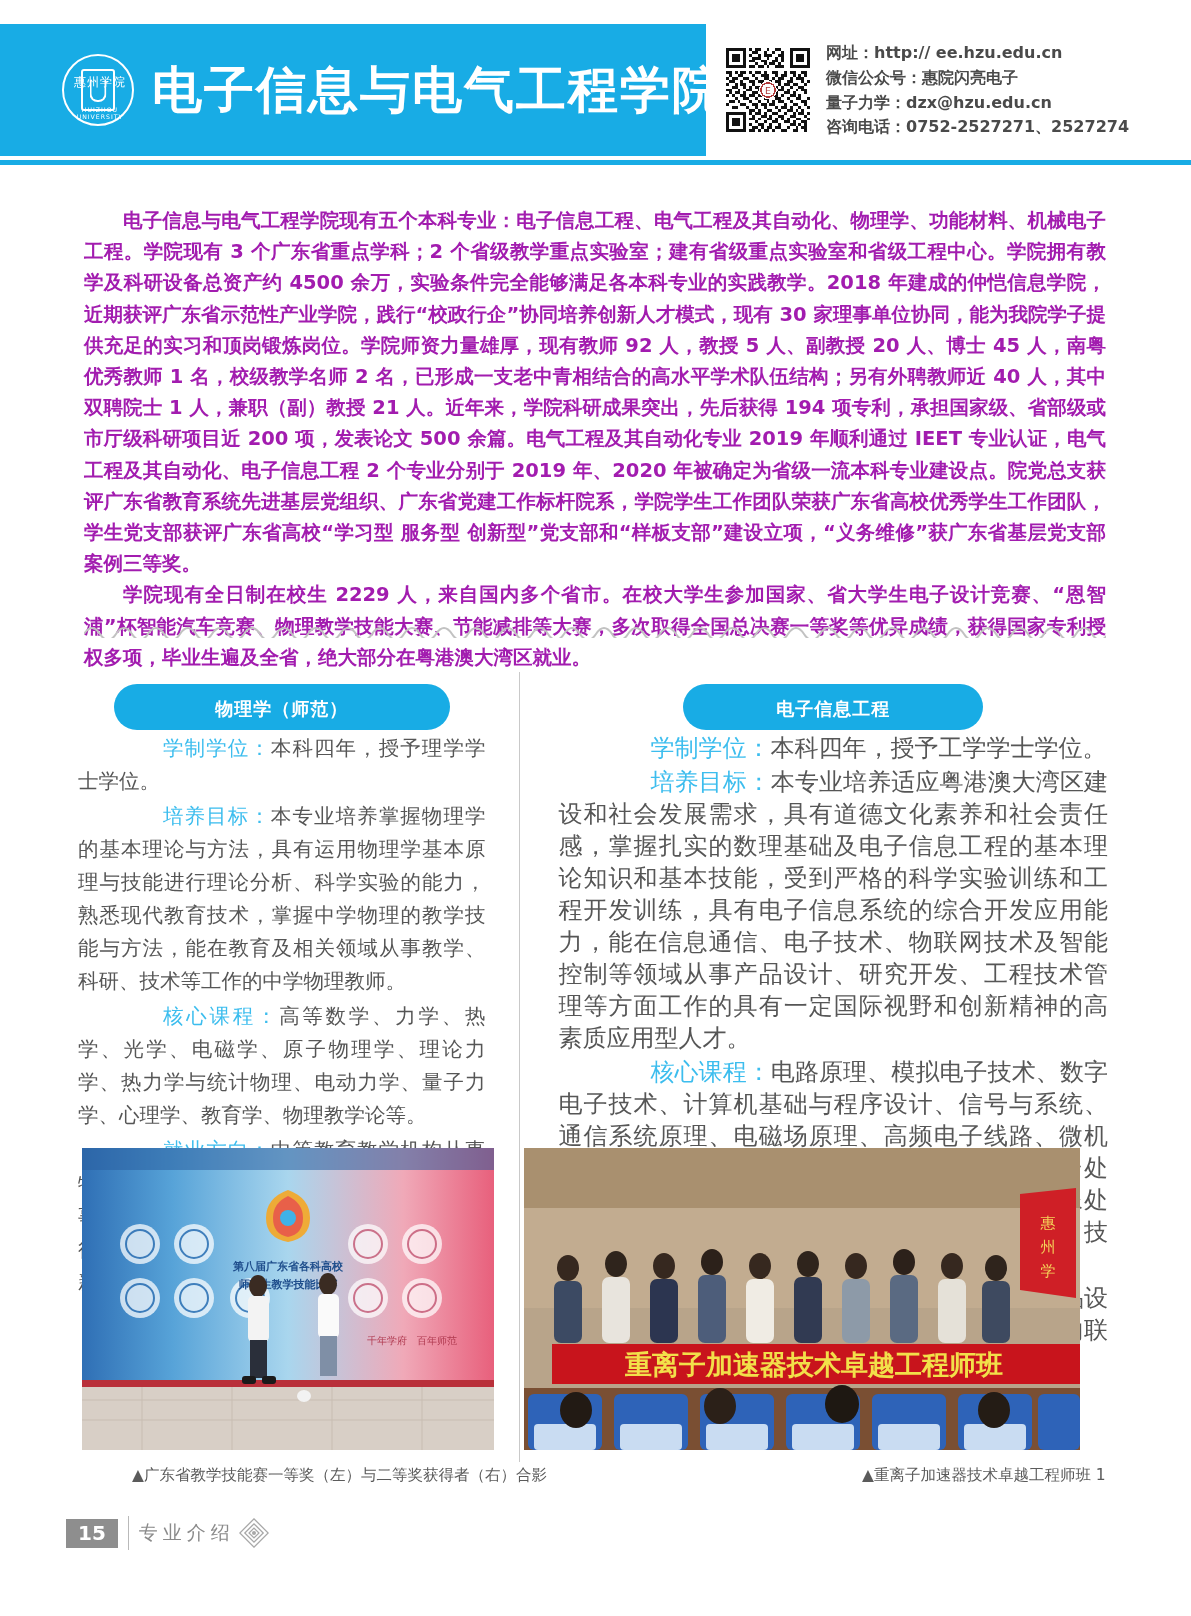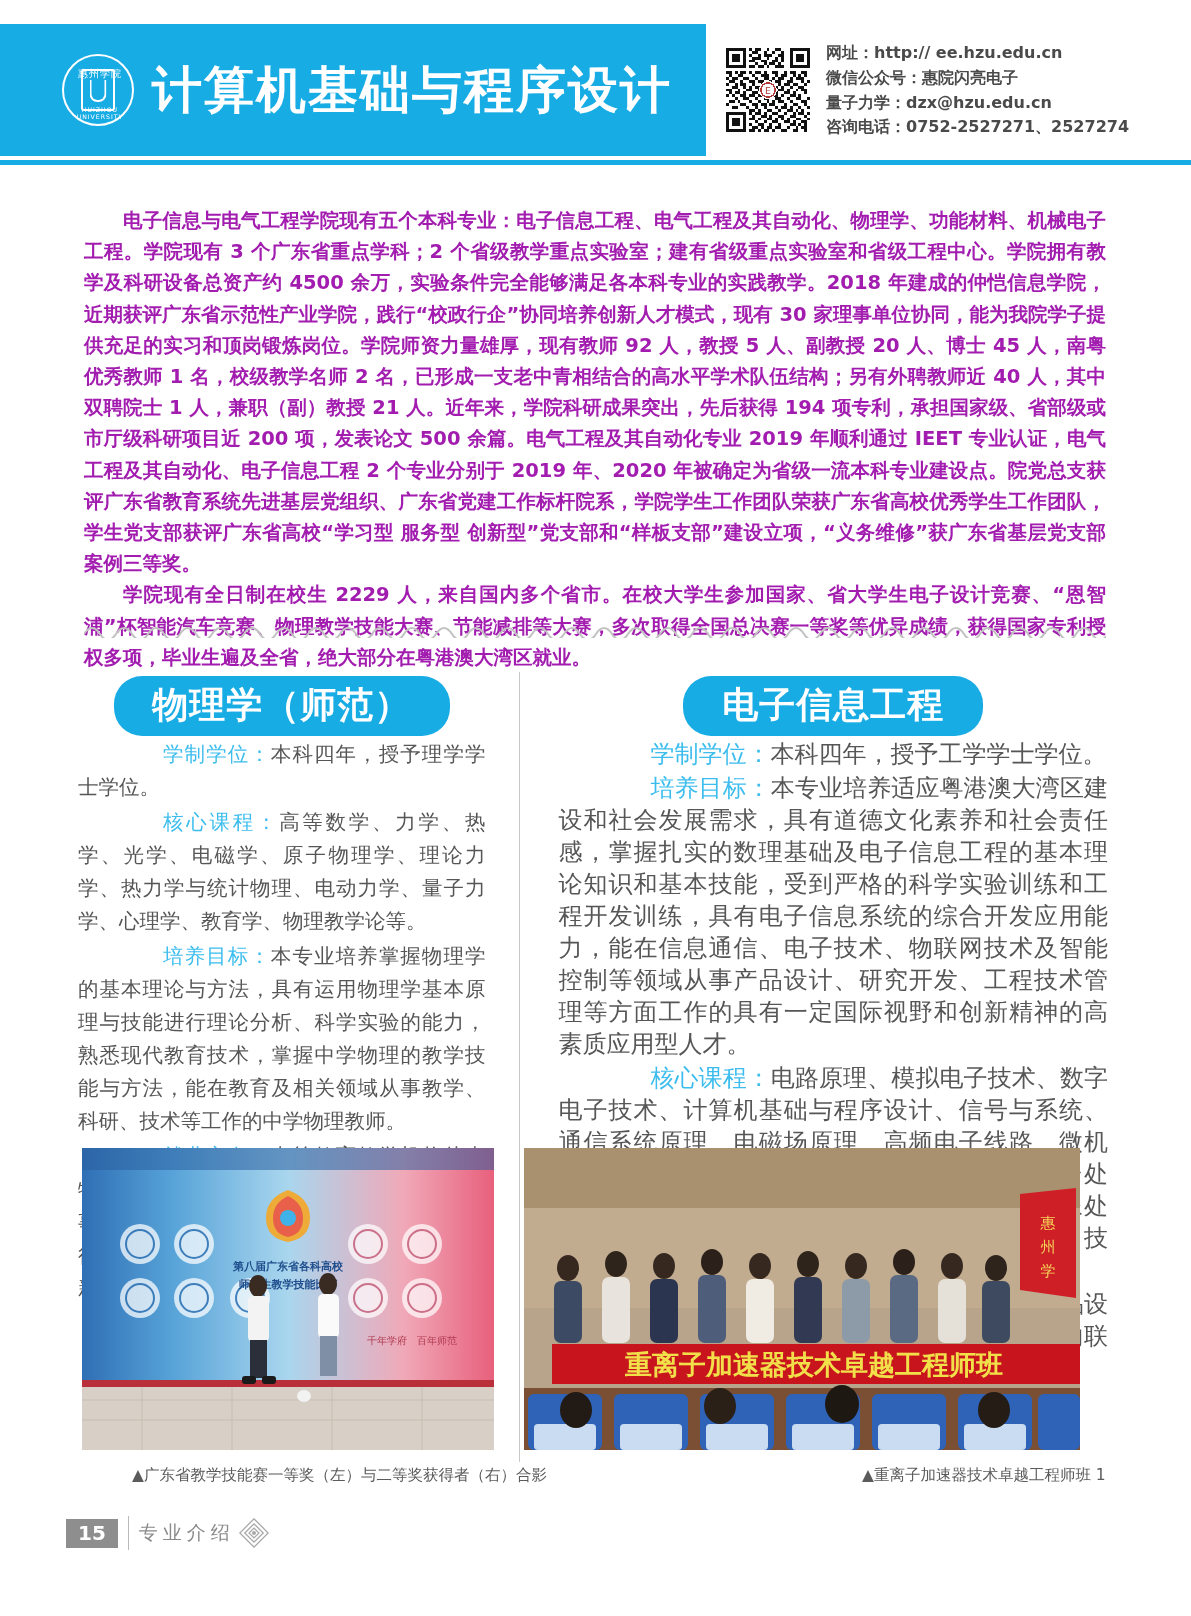--- a/index.html
+++ b/index.html
@@ -61,21 +61,21 @@
   }
   .logo-arc-top, .logo-arc-bottom {
     position: absolute;
     left: 0; width: 72px;
     text-align: center;
     color: #ffffff;
     font-size: 7px;
     letter-spacing: 1px;
     font-family: "DejaVu Sans", sans-serif;
   }
-  .logo-arc-top { top: 11px; font-size: 10px; }
+  .logo-arc-top { top: 18px; font-size: 12px; }
   .logo-arc-bottom { bottom: 4px; font-size: 6.2px; }
   .header-title {
     color: #ffffff;
     font-size: 50px;
     font-weight: bold;
     letter-spacing: 2px;
     line-height: 1;
     white-space: nowrap;
     font-family: "DejaVu Sans", "Liberation Sans", sans-serif;
   }
@@ -151,29 +151,29 @@
   .col-right { width: 580px; }
   .col-divider {
     width: 1px;
     background: #c9c9c9;
     margin: 14px 38px 0 34px;
     align-self: stretch;
     min-height: 790px;
   }
   .pill {
     display: block;
-    margin: 18px auto 0;
+    margin: 26px auto 0;
     background: #18ace5;
     color: #ffffff;
     border-radius: 28px;
-    font-size: 36px;
+    font-size: 18px;
     font-weight: bold;
     letter-spacing: 1px;
     text-align: center;
-    padding: 9px 0 11px;
+    padding: 15px 0 11px;
     line-height: 1.1;
     font-family: "DejaVu Sans", "Liberation Sans", sans-serif;
   }
   .pill-left { width: 336px; }
   .pill-right { width: 300px; }
 
   .para {
     color: #565656;
     font-size: 24px;
     line-height: 32px;
@@ -252,21 +252,21 @@
 <body>
 
 <div class="page">
 
   <div class="header">
     <div class="header-blue">
       <div class="logo-badge">
         <div class="logo-arc-top">惠州学院</div>
         <div class="logo-arc-bottom">HUIZHOU UNIVERSITY</div>
       </div>
-      <div class="header-title">计算机基础与程序设计</div>
+      <div class="header-title">电子信息与电气工程学院</div>
     </div>
     <div class="header-white">
       <div class="qr">
         <svg width="84" height="84" viewBox="0 0 29 29" shape-rendering="crispEdges">
           <rect width="29" height="29" fill="#fff"></rect>
           <g fill="#111">
             <rect x="0" y="0" width="7" height="1"></rect>
               <rect x="0" y="6" width="7" height="1"></rect>
             <rect x="0" y="0" width="1" height="7"></rect>
               <rect x="6" y="0" width="1" height="7"></rect>
@@ -512,24 +512,24 @@
 
   <div class="cols">
 
     <div class="col col-left">
       <div class="pill pill-left">物理学（师范）</div>
 
       <div class="para">
         <span class="lbl">学制学位：</span><span>本科四年，授予理学学士学位。</span>
       </div>
       <div class="para">
+        <span class="lbl">培养目标：</span><span>本专业培养掌握物理学的基本理论与方法，具有运用物理学基本原理与技能进行理论分析、科学实验的能力，熟悉现代教育技术，掌握中学物理的教学技能与方法，能在教育及相关领域从事教学、科研、技术等工作的中学物理教师。</span>
+      </div>
+      <div class="para">
         <span class="lbl">核心课程：</span><span>高等数学、力学、热学、光学、电磁学、原子物理学、理论力学、热力学与统计物理、电动力学、量子力学、心理学、教育学、物理教学论等。</span>
-      </div>
-      <div class="para">
-        <span class="lbl">培养目标：</span><span>本专业培养掌握物理学的基本理论与方法，具有运用物理学基本原理与技能进行理论分析、科学实验的能力，熟悉现代教育技术，掌握中学物理的教学技能与方法，能在教育及相关领域从事教学、科研、技术等工作的中学物理教师。</span>
       </div>
       <div class="para">
         <span class="lbl">就业方向：</span><span>中等教育教学机构从事物理，科学类课程教学；一般企事业单位从事技术，研发，管理工作；在高一级单位进行研究生学习或通过其它方式学习新知识与新技能。</span>
       </div>
     </div>
 
     <div class="col-divider"></div>
 
     <div class="col col-right">
       <div class="pill pill-right">电子信息工程</div>

